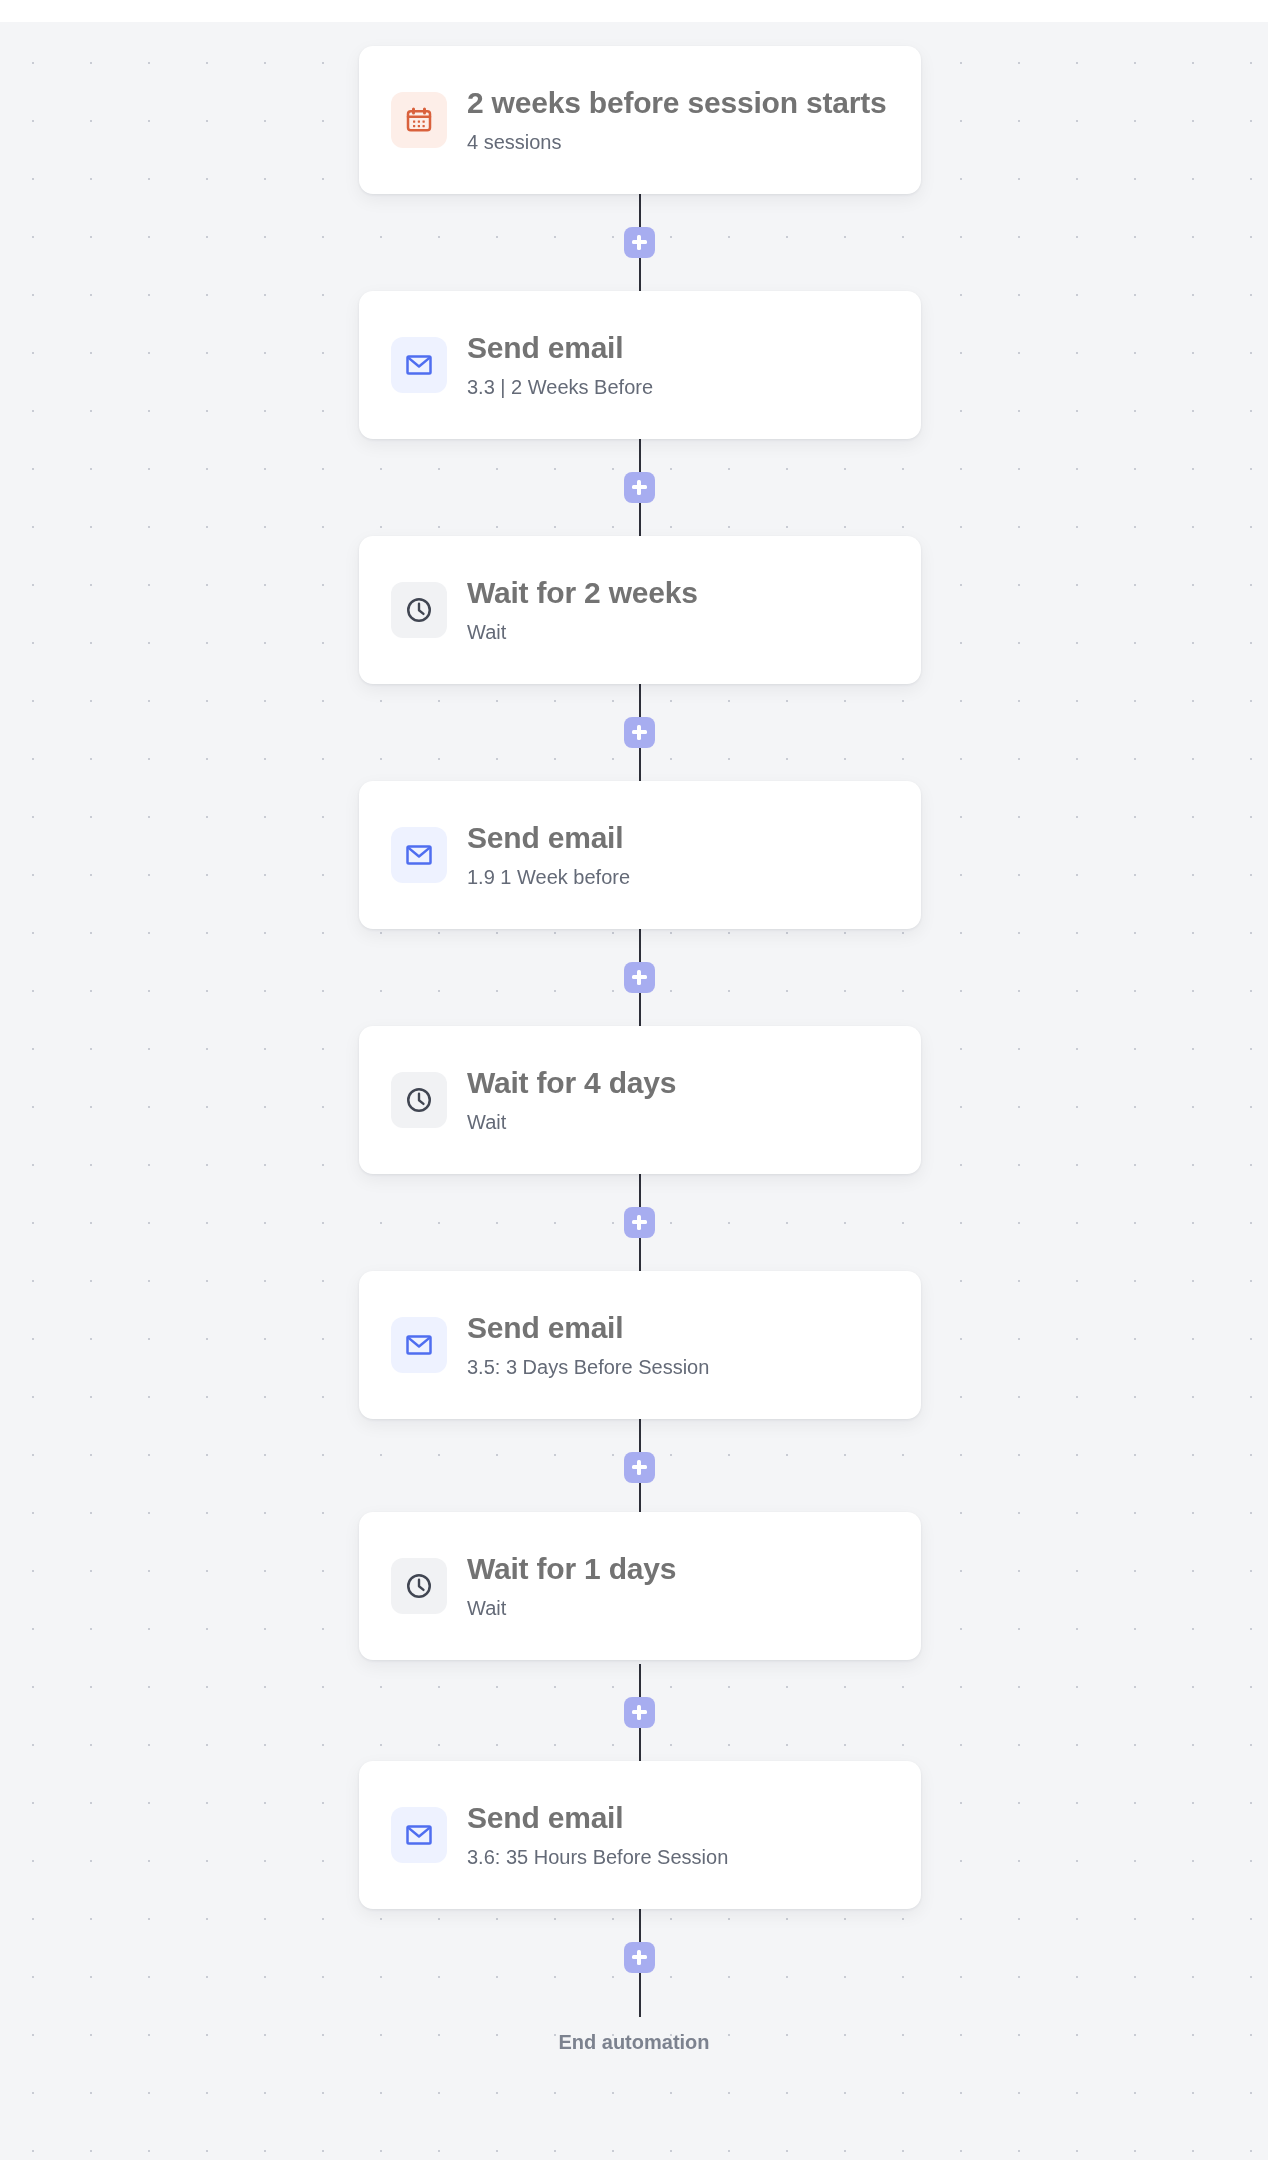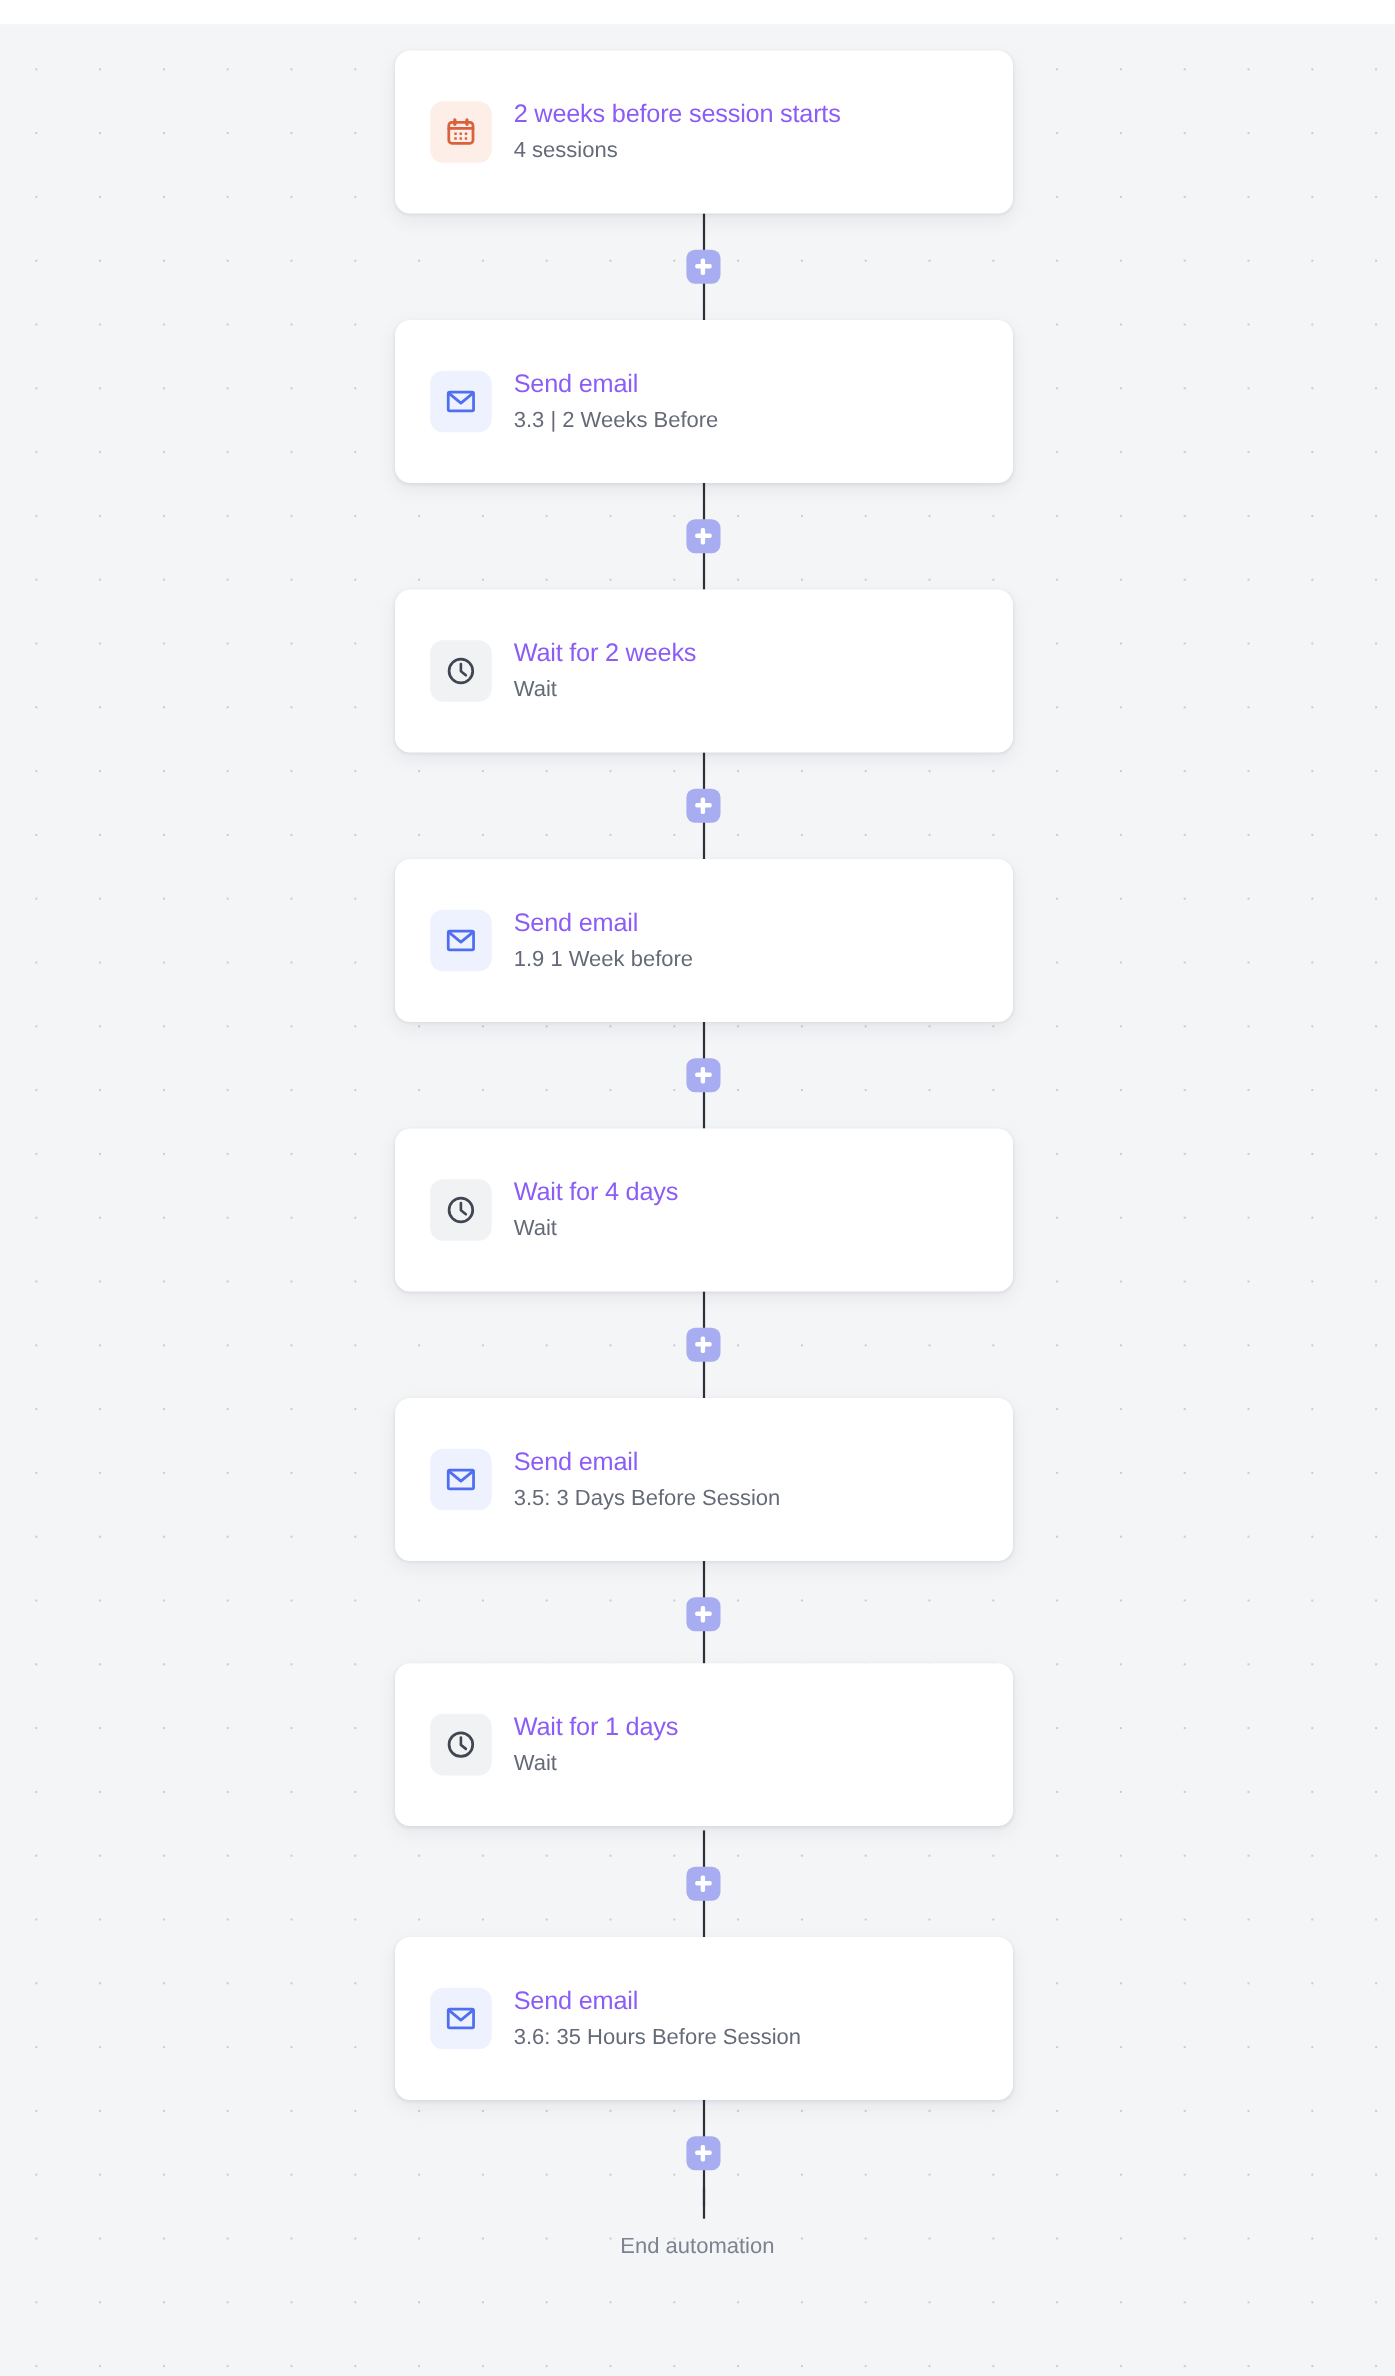--- a/index.html
+++ b/index.html
@@ -121,44 +121,44 @@
   }
   .node-icon svg { display: block; }
 
   .node-text {
     display: flex;
     flex-direction: column;
     justify-content: center;
     min-width: 0;
   }
   .node-title {
-    font-size: 23px;
-    font-weight: 400;
-    color: #8b5cf6;
+    font-size: 30px;
+    font-weight: 700;
+    color: #737373;
     line-height: 1.25;
     letter-spacing: -0.2px;
     white-space: nowrap;
   }
   .node-sub {
     font-size: 20px;
     font-weight: 400;
     color: #646a77;
     line-height: 1.35;
     margin-top: 7px;
     white-space: nowrap;
   }
 
   
   .end-label {
     position: absolute;
     left: 0;
     width: 1268px;
     text-align: center;
     font-size: 20px;
-    font-weight: 400;
+    font-weight: 700;
     color: #7c828f;
     z-index: 4;
   }
 </style>
 </head>
 <body>
 
 <div class="topbar"></div>
 
 <div class="canvas">

